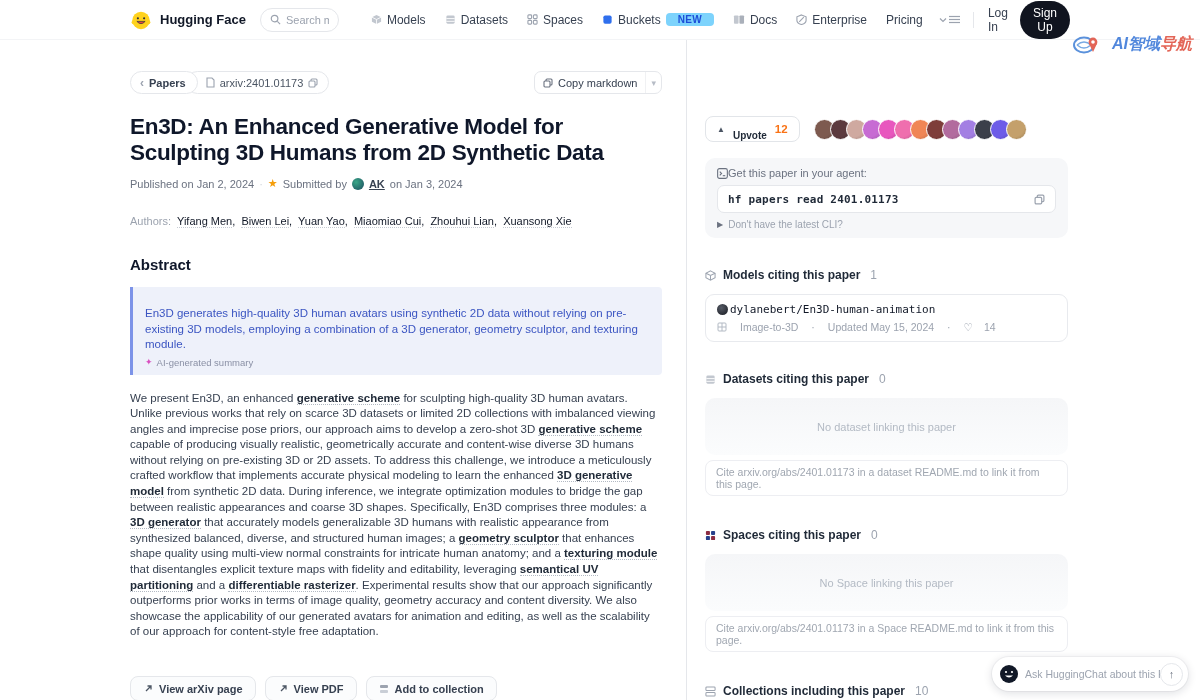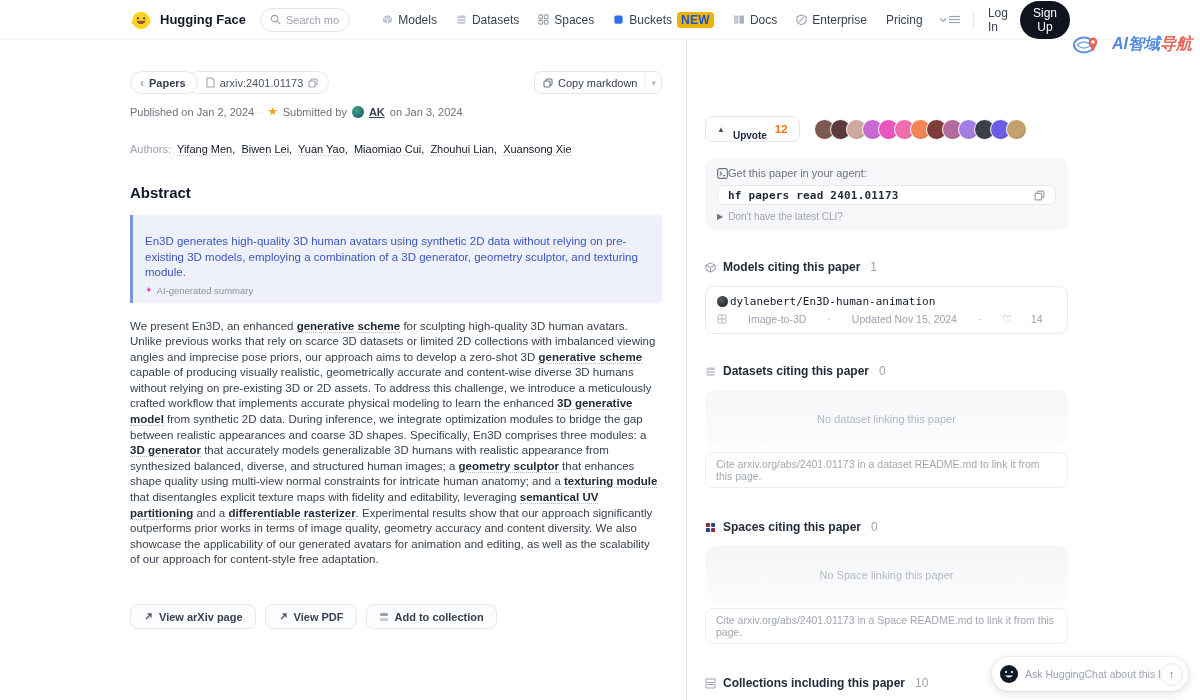--- a/index.html
+++ b/index.html
@@ -20,21 +20,21 @@
   .hf-logo { width:22px; height:22px; position:relative; flex:0 0 auto; }
   .brand { font-weight:700; font-size:13px; margin-left:8px; color:#111827; white-space:nowrap; }
   .searchbox {
     margin-left:14px; width:243px; height:24px; border:1px solid #e5e7eb; border-radius:12px;
     display:flex; align-items:center; padding:0 9px; background:#fff; gap:5px;
   }
   .searchbox input { border:none; outline:none; font-size:11px; color:#374151; width:100%; background:transparent; font-family:inherit; }
   .searchbox input::placeholder { color:#9ca3af; }
   nav.mainnav { display:flex; align-items:center; gap:19px; margin-left:32px; white-space:nowrap; }
   .nav-item { display:flex; align-items:center; gap:5px; font-size:12px; color:#374151; cursor:pointer; }
-  .nav-badge { font-size:12px; font-weight:700; color:#1d4ed8; background:#eab308; padding:1px 4px; border-radius:4px; letter-spacing:.3px; }
+  .nav-badge { font-size:10px; font-weight:700; color:#1d4ed8; background:#7dd3fc; padding:1px 12px; border-radius:4px; letter-spacing:.3px; }
   .nav-caret { display:flex; align-items:center; gap:2px; color:#9ca3af; }
   .nav-sep { width:1px; height:16px; background:#e5e7eb; margin:0 2px; }
   .login { font-size:12px; color:#374151; cursor:pointer; }
   .signup { background:#10141f; color:#fff; font-size:12px; padding:5px 13px; border-radius:99px; border:none; cursor:pointer; font-family:inherit; }
 
   
   .watermark { position:absolute; top:33px; right:8px; display:flex; align-items:center; gap:10px; opacity:.9; z-index:6; pointer-events:none; }
   .wm-text { font-style:italic; font-weight:700; font-size:16px; letter-spacing:0; }
   .wm-blue { color:#3f7bd9; } .wm-red { color:#e05545; }
 
@@ -83,34 +83,34 @@
   .upvote-btn { display:flex; align-items:center; gap:8px; border:1px solid #e2e5e9; border-radius:8px; background:#fff; height:26px; padding:0 11px; cursor:pointer; font-family:inherit; }
   .upvote-btn .tri { font-size:8px; color:#4b5563; }
   .upvote-btn .uv-lbl { font-size:10px; font-weight:600; color:#1f2937;margin-top:13px; }
   .upvote-btn .uv-count { font-size:11.5px; font-weight:700; color:#f97316; }
   .avatars { display:flex; margin-left:14px; }
   .av { width:21px; height:21px; border-radius:50%; border:1.5px solid #fff; margin-left:-5px; cursor:pointer; }
   .av:first-child { margin-left:0; }
 
   .agent-box { margin-top:16px; background:#f6f7f9; border-radius:10px; padding:9px 12px 8px 12px; }
   .agent-label { display:flex; align-items:center; gap:0; font-size:11px; color:#6b7280; }
-  .agent-code { margin-top:6px; background:#fff; border:1px solid #e5e7eb; border-radius:7px; height:20px; display:flex; align-items:center; padding:0 10px; }
+  .agent-code { margin-top:6px; background:#fff; border:1px solid #e5e7eb; border-radius:7px; height:28px; display:flex; align-items:center; padding:0 10px; }
   .agent-code .cmd { font-size:11px; font-weight:700; color:#1f2937; letter-spacing:.2px; }
   .agent-code .copy { margin-left:auto; color:#9ca3af; cursor:pointer; display:flex; }
   .agent-cli { margin-top:6px; font-size:10px; color:#9ca3af; display:flex; align-items:center; gap:5px; cursor:pointer; }
   .agent-cli .tri { font-size:8px; color:#6b7280; }
 
   .side-h { display:flex; align-items:center; gap:7px; font-size:12px; font-weight:700; color:#1f2937; }
   .side-h .count { font-weight:400; color:#9ca3af; margin-left:3px; }
   .mt30 { margin-top:30px; } .mt32 { margin-top:32px; }
 
   .model-card { margin-top:12px; border:1px solid #e8eaee; border-radius:9px; padding:8px 11px; cursor:pointer; background:#fff; }
   .model-name { display:flex; align-items:center; gap:2px; font-size:11px; color:#111827; }
   .model-av { width:11px; height:11px; border-radius:50%; background:radial-gradient(circle at 40% 35%, #565b66, #17191f); flex:0 0 auto; }
-  .model-meta { margin-top:5px; font-size:10.5px; color:#9ca3af; display:flex; align-items:center; gap:21px; }
+  .model-meta { margin-top:5px; font-size:10.5px; color:#9ca3af; display:flex; align-items:center; gap:13px; }
 
   .empty-box { margin-top:12px; height:57px; border-radius:10px; background:linear-gradient(180deg,#f5f6f8 0%,#fbfcfd 100%); display:flex; align-items:center; justify-content:center; font-size:11px; color:#b3bac4; }
   .cite-bar { margin-top:5px; border:1px solid #edeef2; border-radius:8px; padding:5px 10px; font-size:10.5px; color:#a0a7b1; }
 
   
   .chat-pill { position:absolute; right:12px; bottom:9px; width:196px; height:34px; background:#fff; border-radius:17px; box-shadow:0 2px 10px rgba(15,23,42,.14), 0 0 0 1px rgba(15,23,42,.04); display:flex; align-items:center; padding:0 5px 0 7px; z-index:10; }
   .chat-input { border:none; outline:none; flex:1; font-size:10.5px; color:#374151; margin-left:6px; font-family:inherit; min-width:0; }
   .chat-input::placeholder { color:#9ca3af; }
   .chat-send { width:23px; height:23px; border-radius:50%; border:1px solid #e5e7eb; background:#fff; color:#6b7280; font-size:11px; display:flex; align-items:center; justify-content:center; cursor:pointer; flex:0 0 auto; }
 
@@ -265,20 +265,21 @@
                 <rect x="3" y="1" width="6" height="6" rx="1" fill="none" stroke="#6b7280" stroke-width="1.1"></rect>
                 <rect x="1" y="3" width="6" height="6" rx="1" fill="#fff" stroke="#6b7280" stroke-width="1.1"></rect>
               </svg>
           </span>
           <span>Copy markdown</span>
         </span>
         <span class="caret-part">▾</span>
       </div>
     </div>
 
+    <h1 class="title">En3D: An Enhanced Generative Model for Sculpting 3D Humans from 2D Synthetic Data</h1>
 
     <div class="meta">
       <span>Published on Jan 2, 2024</span>
       <span style="color:#d1d5db;">·</span>
       <span class="star">★</span>
       <span>Submitted by</span>
       <span class="mini-av"></span>
       <span class="ak-link">AK</span>
       <span>on Jan 3, 2024</span>
     </div>
@@ -399,21 +400,21 @@
       </div>
       <div class="model-meta">
         <span>
           <svg width="10" height="10" viewBox="0 0 10 10">
               <rect x="1" y="1" width="8" height="8" rx="1" fill="none" stroke="#b3bac4" stroke-width="1"></rect>
               <path d="M1 5 h8 M5 1 v8" stroke="#b3bac4" stroke-width="1"></path>
             </svg>
         </span>
         <span>Image-to-3D</span>
         <span>·</span>
-        <span>Updated Nov 15, 2024</span>
+        <span>Updated May 15, 2024</span>
         <span>·</span>
         <span>♡</span>
         <span style="margin-left:-2px;">14</span>
       </div>
     </div>
 
     <div class="side-h mt30">
       <span>
         <svg width="11" height="11" viewBox="0 0 12 12">
             <rect x="1.5" y="1.5" width="9" height="9" rx="1.5" fill="#c2c7cf"></rect>

